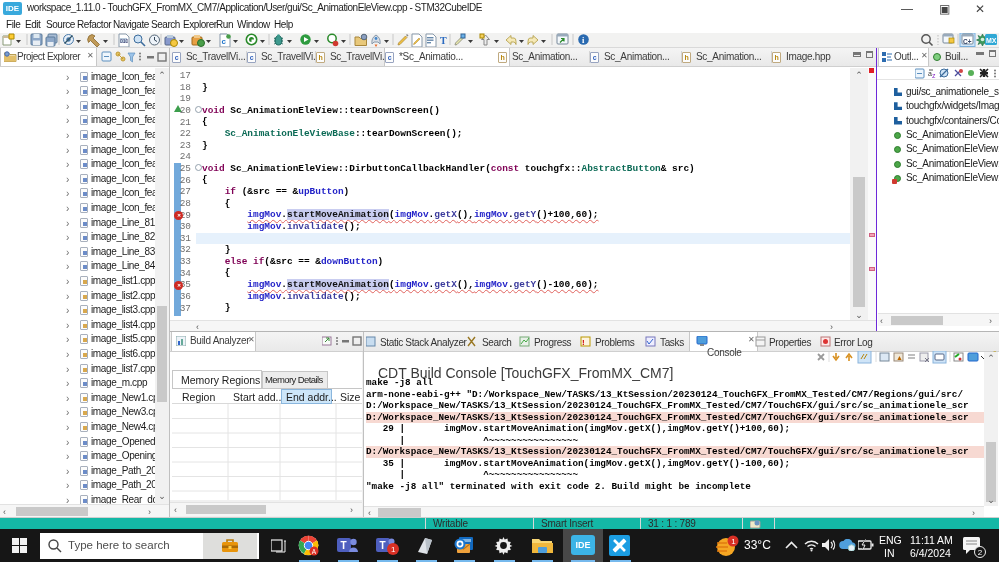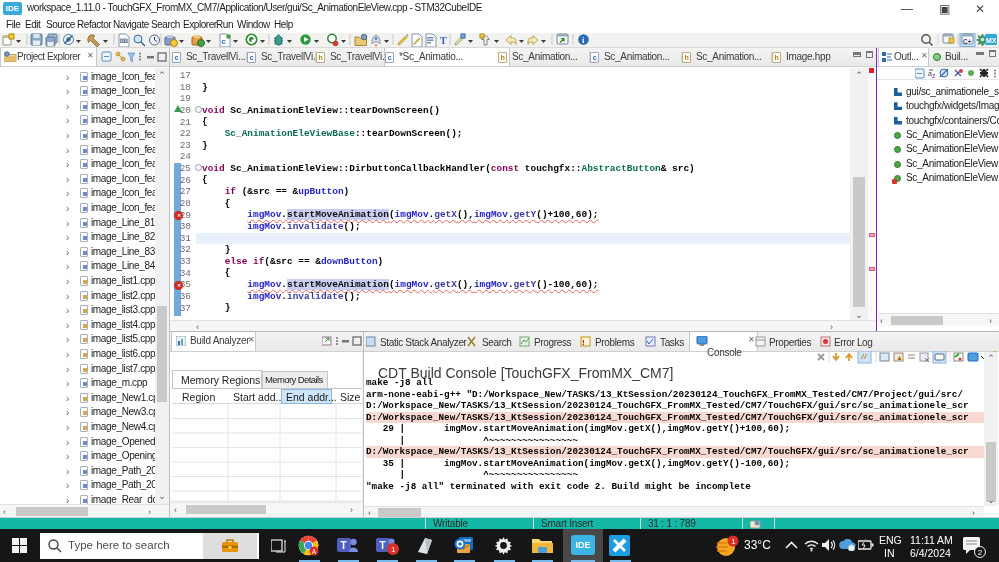--- a/index.html
+++ b/index.html
@@ -747,21 +747,21 @@
           <circle cx="144" cy="8" r="1.5" fill="#c33"></circle>
       <rect x="152" y="2" width="10" height="8" rx="1" fill="#4f9edb" stroke="#26c"></rect>
           <path d="M165 5 l3 3 3 -3" fill="none" stroke="#333"></path>
       <rect x="173" y="2" width="9" height="8" fill="#fff" stroke="#888"></rect>
           <rect x="178" y="1" width="4" height="4" fill="#ffd24a" stroke="#b90"></rect>
       </g>
     </svg>
     <div style="position:absolute;left:14px;top:33px;font-size:14px;color:#3a3a3a;white-space:nowrap">CDT Build Console [TouchGFX_FromMX_CM7]</div>
     <div id="constext">
         <div>make -j8 all</div>
-<div>arm-none-eabi-g++ "D:/Workspace_New/TASKS/13_KtSession/20230124_TouchGFX_FromMX_Tested/CM7/Project/gui/src/</div>
+<div>arm-none-eabi-g++ "D:/Workspace_New/TASKS/13_KtSession/20230124_TouchGFX_FromMX_Tested/CM7/Regions/gui/src/</div>
 <div>D:/Workspace_New/TASKS/13_KtSession/20230124_TouchGFX_FromMX_Tested/CM7/TouchGFX/gui/src/sc_animationele_scr</div>
 <div class="pink">D:/Workspace_New/TASKS/13_KtSession/20230124_TouchGFX_FromMX_Tested/CM7/TouchGFX/gui/src/sc_animationele_scr</div>
 <div>   29 |       imgMov.startMoveAnimation(imgMov.getX(),imgMov.getY()+100,60);</div>
 <div>      |              ^~~~~~~~~~~~~~~~~</div>
 <div class="pink">D:/Workspace_New/TASKS/13_KtSession/20230124_TouchGFX_FromMX_Tested/CM7/TouchGFX/gui/src/sc_animationele_scr</div>
 <div>   35 |       imgMov.startMoveAnimation(imgMov.getX(),imgMov.getY()-100,60);</div>
 <div>      |              ^~~~~~~~~~~~~~~~~</div>
 <div>"make -j8 all" terminated with exit code 2. Build might be incomplete</div>
       </div>
     <div class="sbv" style="right:1px;top:20px;width:14px;height:154px">

